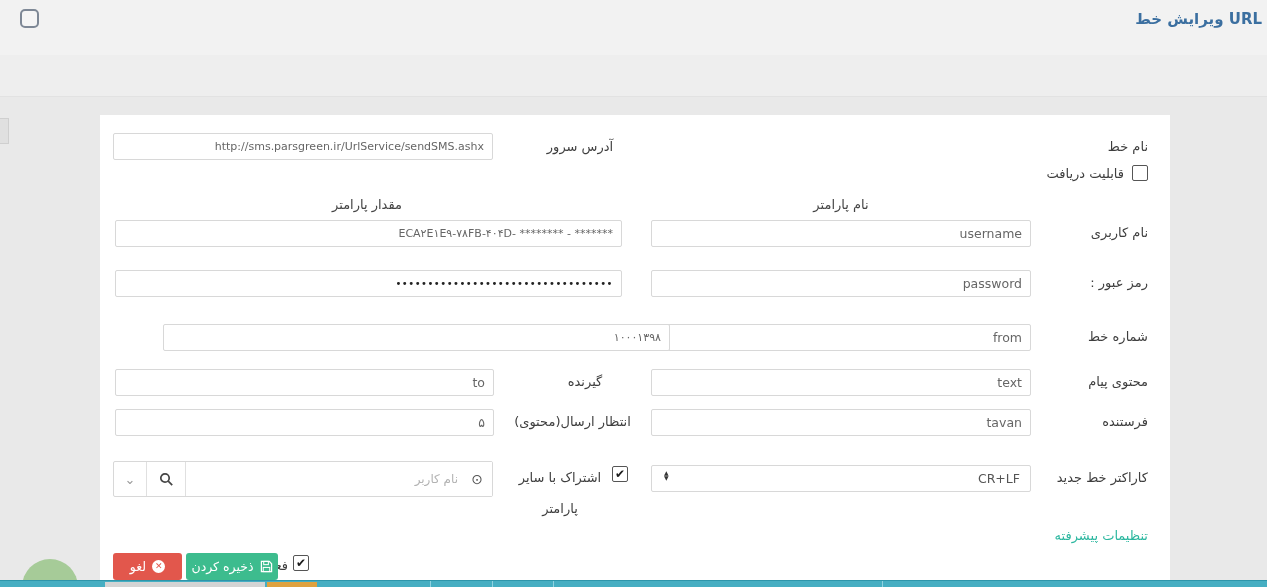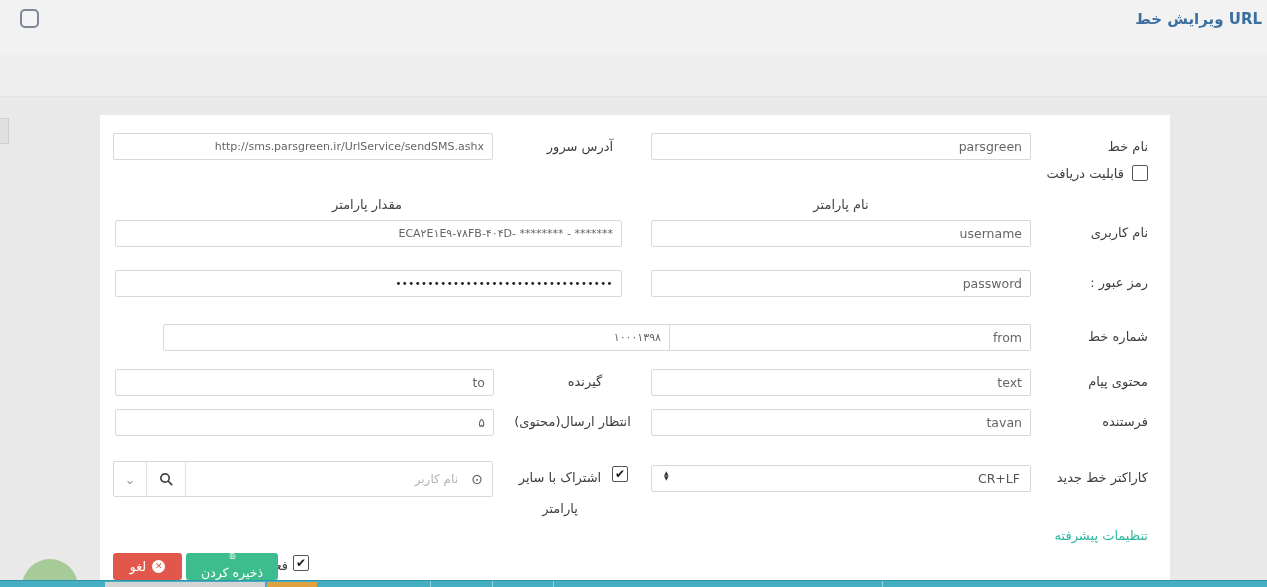--- a/index.html
+++ b/index.html
@@ -67,21 +67,21 @@
   .target-glyph { position:absolute; right:9px; top:8px; font-size:14px;
     color:#555; line-height:18px; }
 
   .link { position:absolute; right:22px; font-size:13px; color:#2bb79f;
     cursor:pointer; direction:rtl;text-align:center; }
 
   .btn { position:absolute; height:27px; border:none; border-radius:3px;
     color:#fff; font-size:12.5px; display:flex; align-items:center;
     justify-content:center; gap:6px; cursor:pointer; direction:rtl;
     font-family:"DejaVu Sans","Liberation Sans",sans-serif; }
-  .btn-save { left:86px; top:438px; width:92px; background:#3dbc8e;flex-direction:column; }
+  .btn-save { left:86px; top:438px; width:92px; background:#3dbc8e; }
   .btn-cancel { left:13px; top:438px; width:69px; background:#e2574c; }
   .cancel-glyph { width:13px; height:13px; background:#fff; border-radius:50%;
     color:#e2574c; font-size:9px; line-height:13px; text-align:center;
     font-weight:bold; }
 
   .bottom-bar { position:absolute; left:0; top:580px; width:1267px; height:7px;
     background:#46aec2; border-top:1px solid #2e95aa; }
   .seg { position:absolute; bottom:0; height:5px; }
   .seg-gray { left:105px; width:160px; background:#d4d4d4; }
   .seg-orange { left:267px; width:50px; background:#dfa23f; }
@@ -96,21 +96,20 @@
 <div class="band-top"></div>
 <div class="band-mid"></div>
 
 <div class="hdr-icon"></div>
 <div class="page-title">ویرایش خط URL</div>
 <div class="edge-notch"></div>
 
 <div class="panel">
 
   <div class="flabel" style="top:24px;">نام خط</div>
-  <input class="inp" style="left: 551px; top: 18px; width: 380px;" value="parsgreen">
   <div class="mlabel" style="left:420px; top:24px; width:120px;">آدرس سرور</div>
   <input class="inp small" style="left: 13px; top: 18px; width: 380px;" value="http://sms.parsgreen.ir/UrlService/sendSMS.ashx">
 
   <div class="checkbox" style="right:22px; top:50px;"></div>
   <div class="flabel" style="right:46px; top:51px;">قابلیت دریافت</div>
 
   <div class="colhdr" style="left:691px; top:82px; width:100px;">نام پارامتر</div>
   <div class="colhdr" style="left:217px; top:82px; width:100px;">مقدار پارامتر</div>
 
   <div class="flabel" style="top:110px;">نام کاربری</div>

